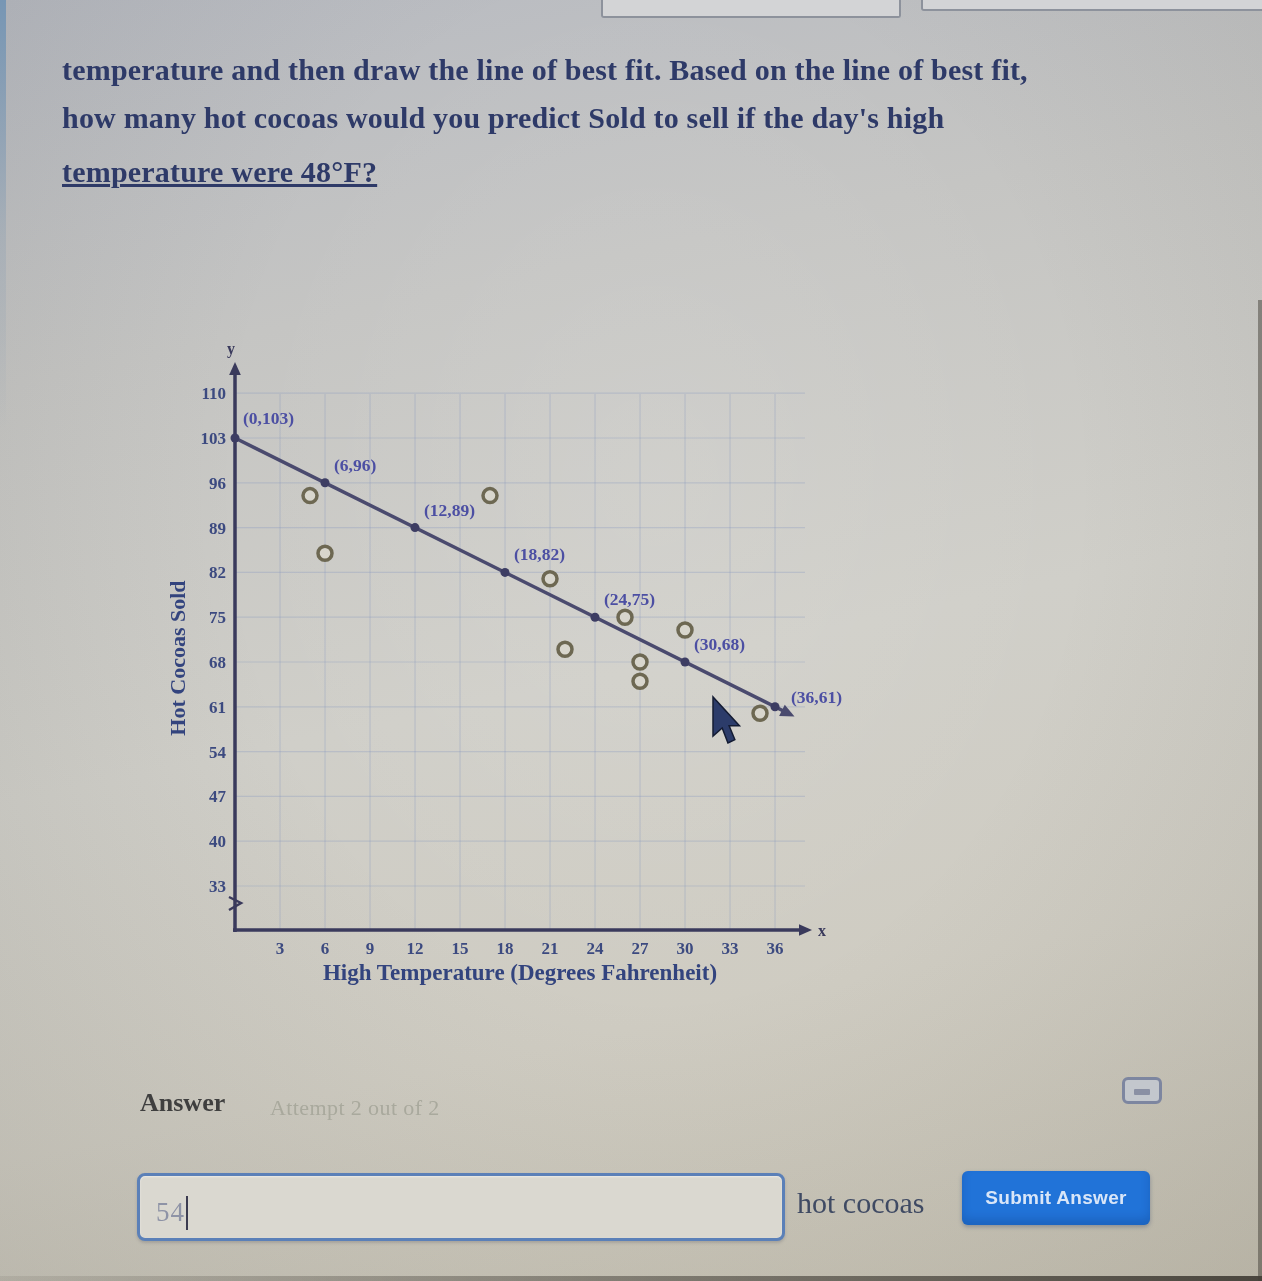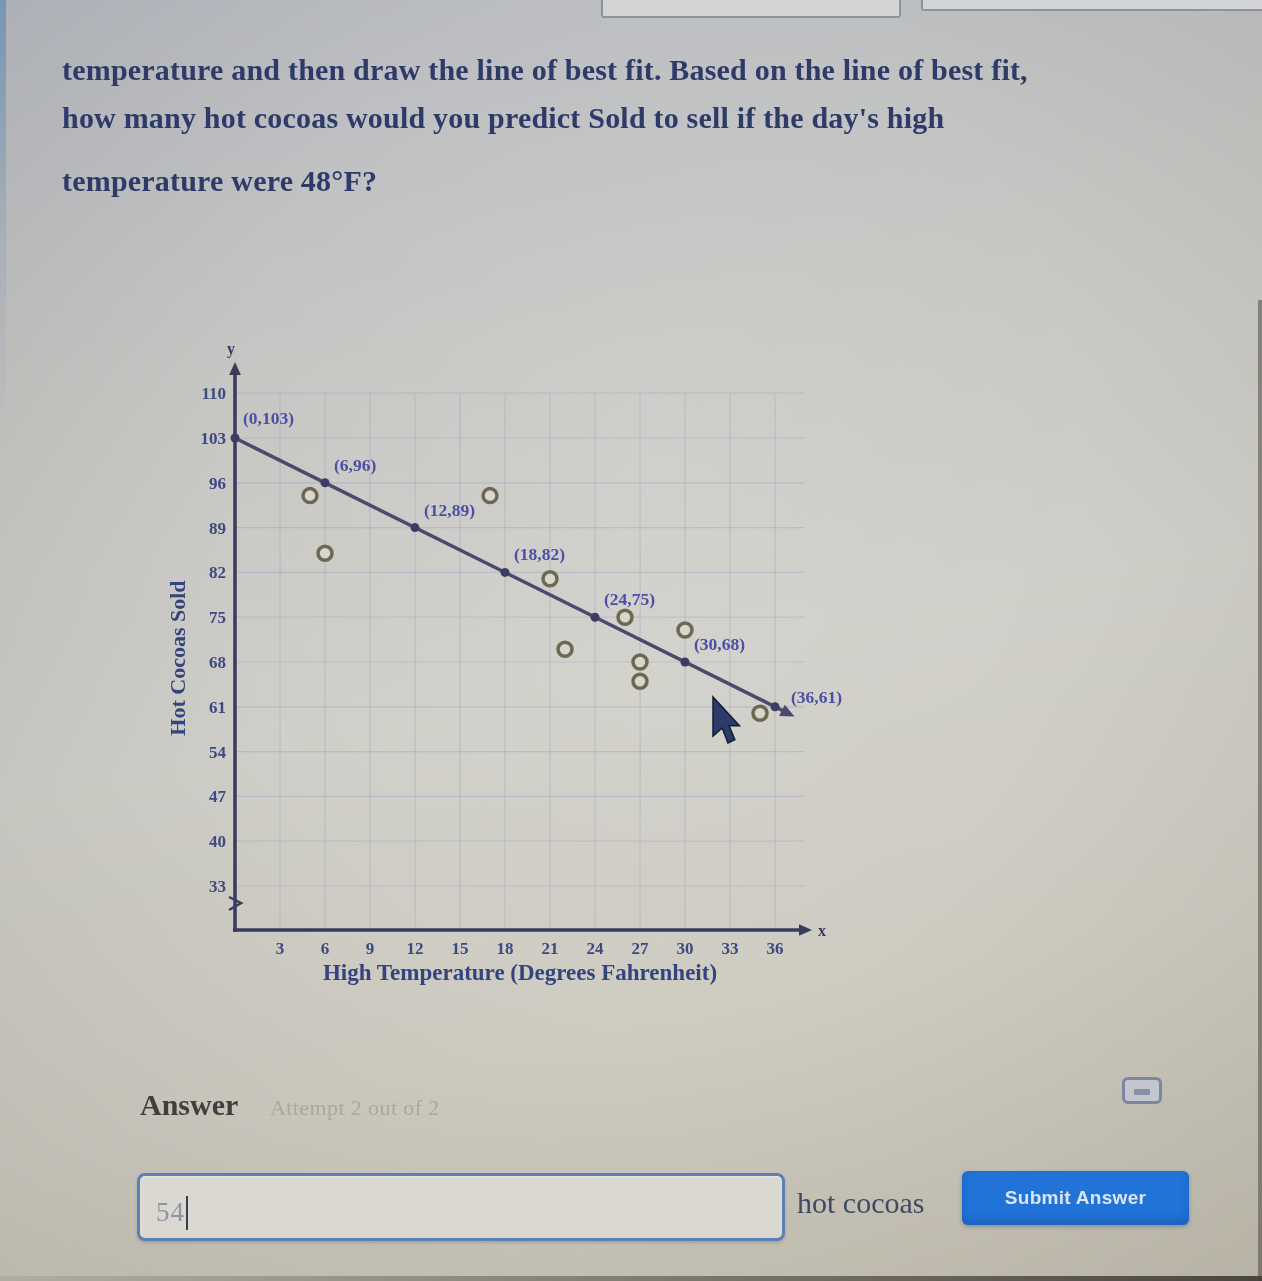--- a/index.html
+++ b/index.html
@@ -17,40 +17,40 @@
   .edge-left{position:absolute;left:0;top:0;width:6px;height:430px;
     background:linear-gradient(#7796b4 0%,rgba(150,165,180,0.45) 55%,rgba(160,160,150,0) 100%);}
   .edge-bottom{position:absolute;left:0;bottom:0;width:100%;height:5px;
     background:linear-gradient(90deg,rgba(70,65,55,0.10),rgba(55,51,44,0.85));}
   .edge-right{position:absolute;right:0;top:300px;bottom:0;width:4px;background:rgba(68,64,56,0.50);}
 
   
   .question{position:absolute;left:62px;top:46px;width:1160px;color:#2e3a68;
     font-size:30px;font-weight:bold;letter-spacing:0.2px;}
   .question .qline{height:48px;line-height:48px;white-space:nowrap;}
-  .question .qline:last-child{margin-top:15px;}
+  .question .qline:last-child{margin-top:6px;text-decoration:underline;}
 
   
   .chart{position:absolute;left:160px;top:338px;width:700px;height:665px;}
 
   
-  .answer-label{position:absolute;left:140px;top:1088px;font-size:30px;font-weight:bold;color:#3f3f3f;}
+  .answer-label{position:absolute;left:140px;top:1088px;font-size:26px;font-weight:bold;color:#3f3f3f;}
   .attempt{position:absolute;left:270px;top:1095px;font-size:22px;color:#a9a99d;letter-spacing:0.4px;}
   .tool-icon{position:absolute;left:1122px;top:1077px;width:40px;height:27px;border:3px solid #7d86a0;
     border-radius:6px;background:#c3c7cd;box-sizing:border-box;}
   .tool-icon .glyph{position:absolute;left:9px;top:9px;width:16px;height:6px;background:#8a90a4;border-radius:1px;}
   .answer-input{position:absolute;left:137px;top:1173px;width:648px;height:68px;box-sizing:border-box;
     border:3px solid #5b80b8;border-radius:8px;background:#dad8d0;
     box-shadow:0 2px 3px rgba(80,80,90,0.25), inset 0 1px 2px rgba(255,255,255,0.5);}
   .answer-input .val{position:absolute;left:16px;top:0;height:68px;line-height:72px;
     font-size:27px;color:#8e93a6;letter-spacing:1px;}
   .answer-input .caret{display:inline-block;width:2px;height:34px;background:#3c3c50;
     vertical-align:middle;margin-left:1px;position:relative;top:-2px;}
   .unit-label{position:absolute;left:797px;top:1186px;font-size:30px;color:#3f4a63;}
-  .submit-btn{position:absolute;left:962px;top:1171px;width:227px;height:54px;background:#2173d8;
+  .submit-btn{position:absolute;left:962px;top:1171px;width:188px;height:54px;background:#2173d8;
     border:none;border-radius:6px;color:#d9e6f8;font-size:19px;font-weight:bold;
     font-family:"Liberation Sans",sans-serif;letter-spacing:0.3px;cursor:pointer;
     box-shadow:0 2px 4px rgba(40,60,100,0.35), inset 0 -6px 10px rgba(0,30,80,0.18);}
 </style>
 </head>
 <body>
 
 <div class="vignette"></div>
 <div class="edge-left"></div>
 <div class="edge-bottom"></div>

